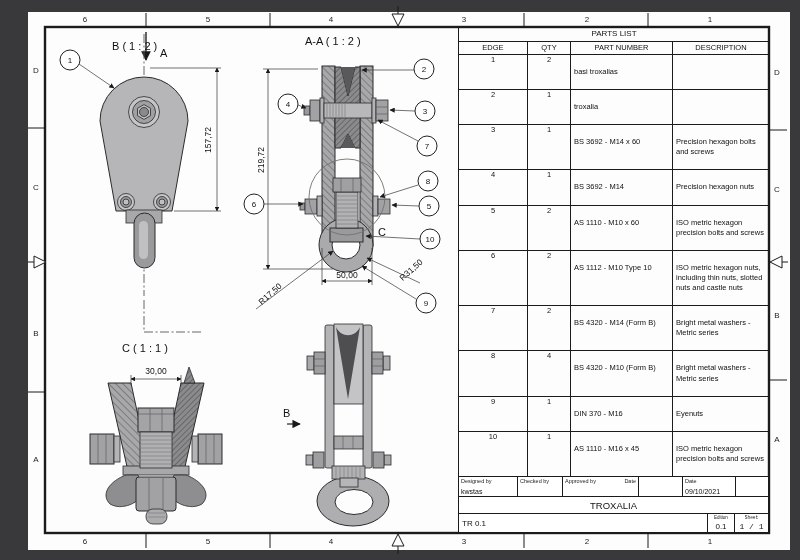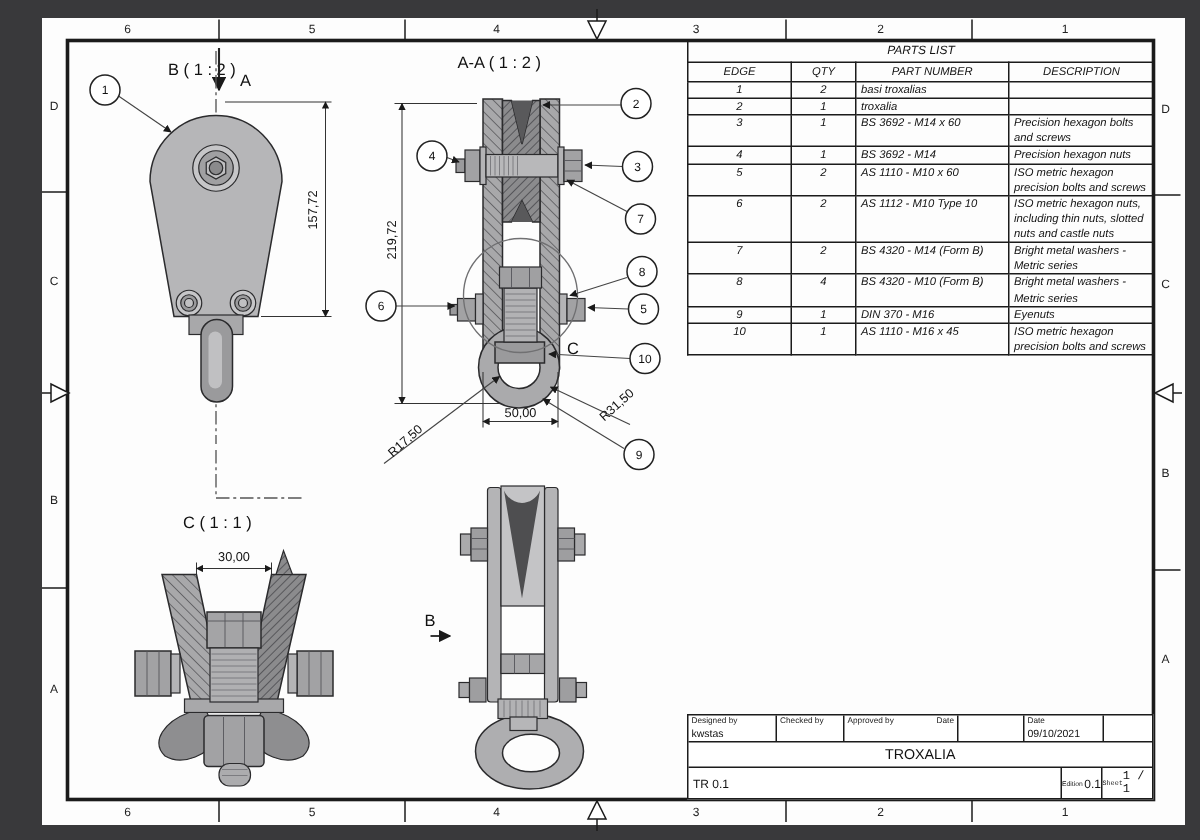--- a/index.html
+++ b/index.html
@@ -18,24 +18,24 @@
   .leader{stroke:#444;stroke-width:0.75;fill:none;}
   .bal{fill:#fff;stroke:#222;stroke-width:1;}
   .baltxt{font-size:8px;fill:#111;text-anchor:middle;}
   .cl{stroke:#555;stroke-width:0.9;stroke-dasharray:9 2.5 2 2.5;fill:none;}
   .p{stroke:#2b2b2d;stroke-width:1;}
   .s8{stroke:#2b2b2d;stroke-width:0.8;}
   .thread{stroke:#76767a;stroke-width:0.6;}
   .facet{stroke:#55555a;stroke-width:0.6;}
 
   
-  .parts{position:absolute;left:458px;top:27px;width:311px;font-style:italic;}
+  .parts{position:absolute;left:458px;top:27px;width:311px;}
   .parts table{width:100%;border-collapse:collapse;table-layout:fixed;
                font-size:7.5px;line-height:1.35;color:#111;}
-  .parts td{border:1px solid #1b1b1b;padding:0 3px;vertical-align:top;overflow:hidden;}
+  .parts td{border:1px solid #1b1b1b;padding:12px 3px;vertical-align:top;overflow:hidden;}
   .parts tr.tl td{text-align:center;font-size:8px;padding:1px 0;}
   .parts tr.hd td{text-align:center;padding:1px 0;}
   .parts td.c{text-align:center;padding:0;}
 
   
   .tblock{position:absolute;left:458px;top:476px;width:311px;height:57px;
           border:1.5px solid #1b1b1b;box-sizing:border-box;background:#fff;
           display:flex;flex-direction:column;color:#111;}
   .tb-row1{display:flex;height:19px;border-bottom:1px solid #1b1b1b;}
   .tb-cell{box-sizing:border-box;border-right:1px solid #1b1b1b;padding:1px 2px;
@@ -48,21 +48,21 @@
   .tb-main{display:flex;flex:1;}
   .tb-company{width:140px;box-sizing:border-box;border-right:1px solid #1b1b1b;
               display:flex;align-items:center;justify-content:center;
               font-size:10px;letter-spacing:.3px;}
   .tb-right{flex:1;display:flex;flex-direction:column;}
   .tb-title{height:16px;border-bottom:1px solid #1b1b1b;display:flex;
             align-items:center;justify-content:center;font-size:9.5px;}
   .tb-sub{flex:1;display:flex;}
   .tb-drawno{flex:1;box-sizing:border-box;border-right:1px solid #1b1b1b;
              display:flex;align-items:center;padding-left:3px;font-size:8px;}
-  .tb-ed,.tb-sh{box-sizing:border-box;display:flex;flex-direction:row;
+  .tb-ed,.tb-sh{box-sizing:border-box;display:flex;flex-direction:column;
                 align-items:center;justify-content:space-between;padding:1px 0;}
   .tb-ed{width:27px;border-right:1px solid #1b1b1b;}
   .tb-sh{width:33px;font-family:Liberation Mono, monospace;}
   .tb-ed .tb-lab,.tb-sh .tb-lab{font-size:4.5px;}
   .tb-ed .tb-val,.tb-sh .tb-val{font-size:8px;}
 </style>
 </head>
 <body>
 
 <div class="stage">

